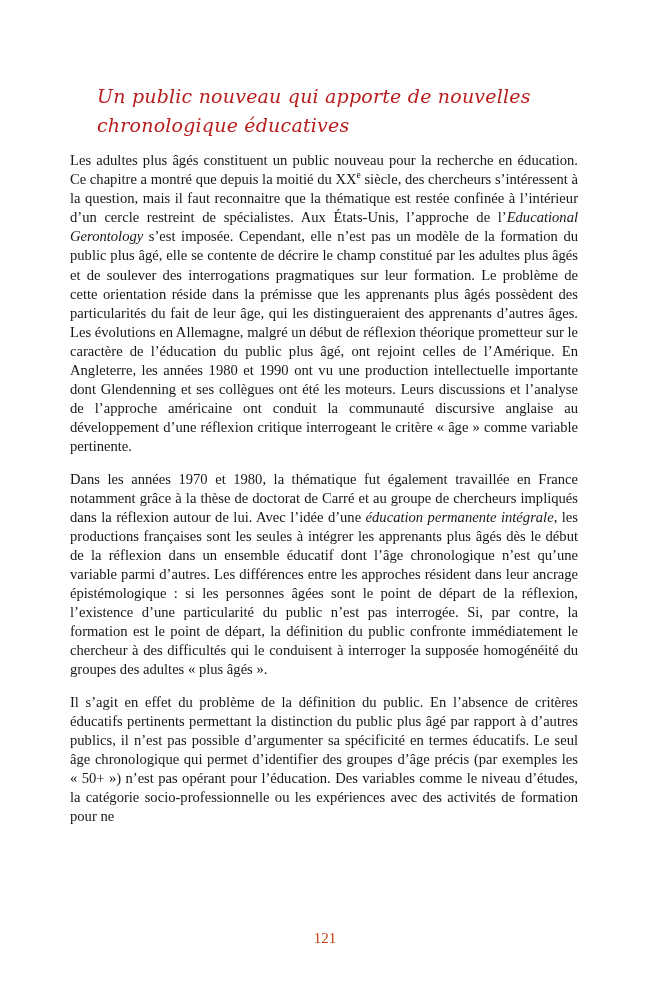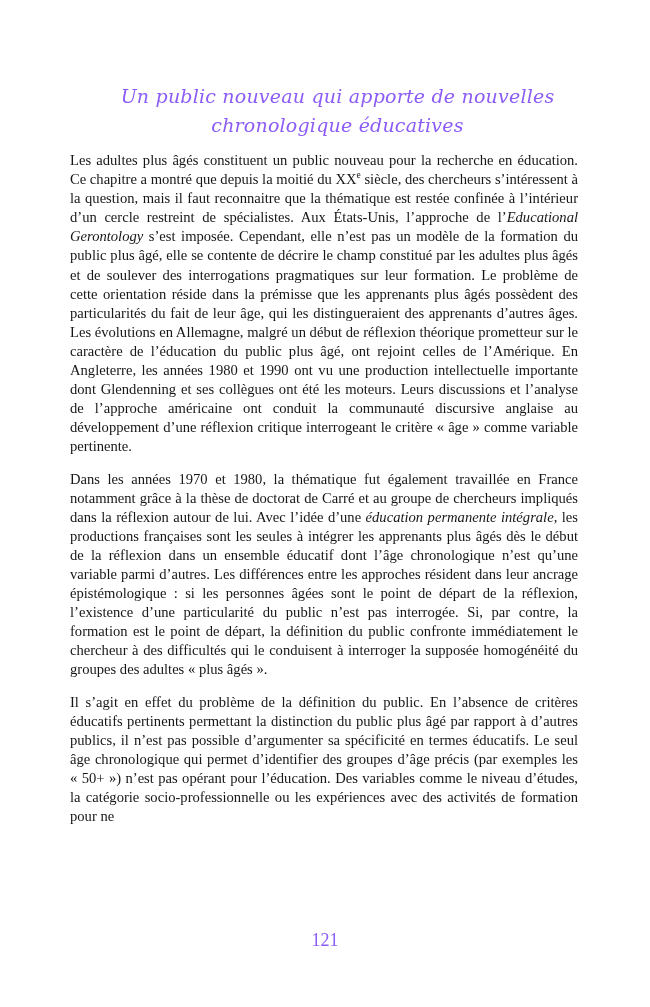--- a/index.html
+++ b/index.html
@@ -25,22 +25,21 @@
   }
   .heading {
     margin: 0 0 11px 0;
     padding-left: 27px;
     font-family: "DejaVu Serif", serif;
     font-style: italic;
     font-weight: 400;
     font-size: 19px;
     line-height: 29px;
     letter-spacing: 0.2px;
-    color: #8b5cf6;
-    text-align: center;
+    color: #b91c1c;
   }
   .heading-line { display: block; }
   .para {
     margin: 0 0 13px 0;
     font-size: 14.6px;
     line-height: 19.1px;
     text-align: justify;
     text-justify: inter-word;
     color: #161616;
   }
@@ -50,22 +49,22 @@
     line-height: 0;
   }
   .it { font-style: italic; }
   .page-number {
     position: absolute;
     top: 930px;
     left: 0;
     width: 100%;
     text-align: center;
     font-family: "Liberation Serif", serif;
-    font-size: 18px;
-    color: #8b5cf6;
+    font-size: 15px;
+    color: #c2410c;
   }
 </style>
 </head>
 <body>
 
 <div class="page">
   <div class="content">
     <h1 class="heading">
         <span class="heading-line">Un public nouveau qui apporte de nouvelles</span>
         <span class="heading-line">chronologique éducatives</span>

